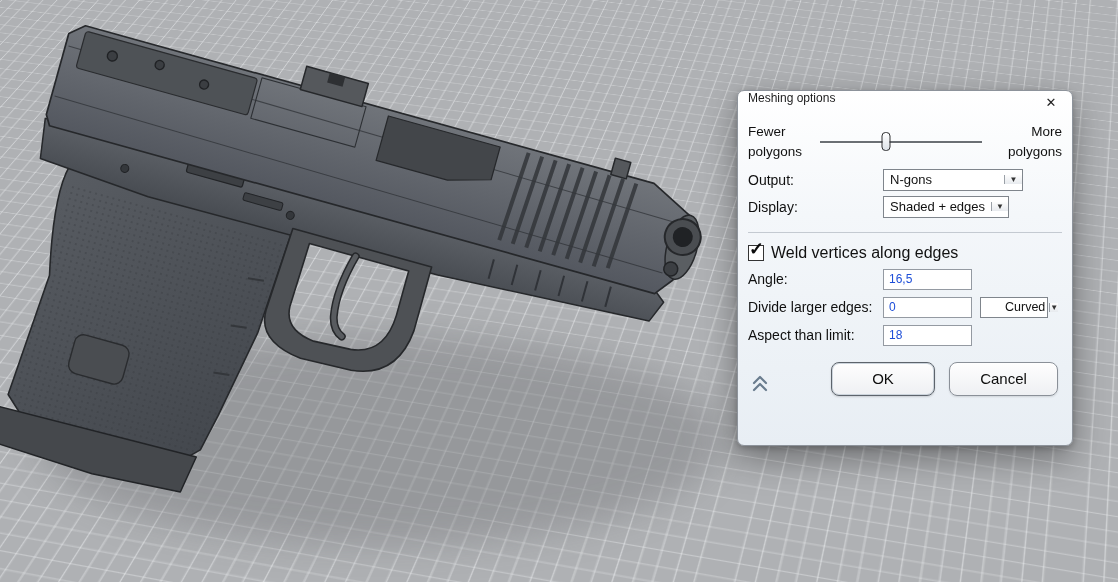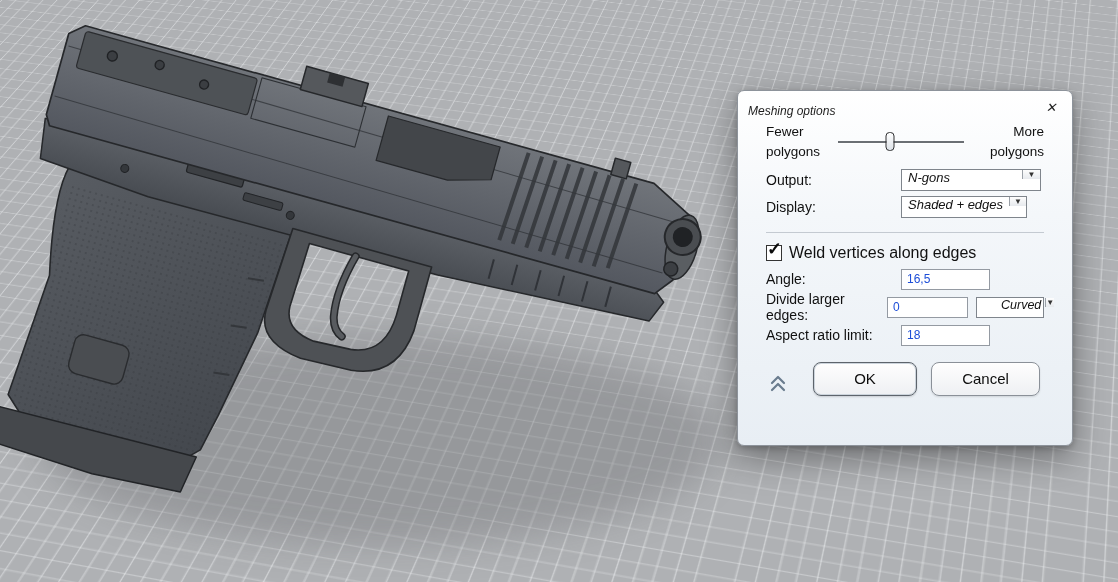--- a/index.html
+++ b/index.html
@@ -20,39 +20,39 @@
   .scene { position:absolute; left:0; top:0; }
 
   
   .dlg {
     position:absolute; left:737px; top:90px; width:336px; height:356px;
     background:linear-gradient(180deg,#ffffff 0%, #f4f7fa 35%, #e8eef4 100%);
     border:1px solid #8d939b; border-radius:7px;
     box-shadow:0 12px 34px rgba(0,0,0,.38), 0 2px 6px rgba(0,0,0,.22);
     color:#111; font-size:14px; overflow:hidden;
   }
-  .dlg-title { height:27px; display:flex; align-items:flex-end; padding:8px 9px 0 10px;font-style:italic; }
+  .dlg-title { height:27px; display:flex; align-items:flex-start; padding:0 9px 0 10px; }
   .dlg-title .t { font-size:12px; color:#1c1c1c; }
   .close-btn { margin-left:auto; width:24px; height:22px; display:flex; align-items:center; justify-content:center;
                font-size:13px; color:#222; border-radius:4px; cursor:default; }
-  .dlg-body { padding:0 28px; }
+  .dlg-body { padding:0 10px; }
 
   .row-slider { display:flex; align-items:center; margin-top:2px; height:44px; margin-bottom:2px; }
   .lbl2 { font-size:13.5px; line-height:1.45; color:#111; }
   .lbl-left { width:64px; }
   .lbl-right { width:72px; text-align:right; margin-left:auto; }
   .slider { position:relative; flex:1; height:20px; margin:0 8px; }
   .slider .track { position:absolute; left:0; right:0; top:9px; height:2px; background:#6b6f74; box-shadow:0 1px 0 rgba(255,255,255,.8); }
   .slider .handle { position:absolute; top:0; width:9px; height:19px; transform:translateX(-50%);
     background:linear-gradient(#ffffff,#dde2e8); border:1.5px solid #2e2f31; border-radius:4px; }
 
   .row-combo { display:flex; align-items:center; height:27px; }
   .row-field { display:flex; align-items:center; height:28px; }
   .f-label { width:135px; font-size:14px; color:#101010; }
-  .combo { display:flex; align-items:flex-start; height:22px; background:#fff; border:1px solid #7f858c;font-style:italic; }
+  .combo { display:flex; align-items:center; height:22px; background:#fff; border:1px solid #7f858c; }
   .combo .txt { flex:1; display:flex; align-items:center; padding:0 6px; font-size:13px; white-space:nowrap; }
   .combo .arrow { width:18px; border-left:1px solid #9aa0a7; background:linear-gradient(#fdfdfd,#e7eaee);
                   display:flex; align-items:center; justify-content:center; font-size:8px; color:#333; }
   .combo.w140 { width:140px; } .combo.w126 { width:126px; }
   .combo.small { width:68px; height:21px; margin-left:8px; }
   .combo.small .txt { font-size:12.5px; padding:0 4px;margin-left:20px; }
   .combo.small .arrow { width:15px; }
 
   .divider { border-top:1px solid #c4cad1; margin:12px 0 8px; }
 
@@ -208,21 +208,21 @@
       <span class="f-label">Divide larger edges:</span>
       <div class="field-input">0</div>
       <div class="combo small">
         <span class="txt">Curved</span>
         <span class="arrow">▼</span>
       </div>
     </div>
 
 
     <div class="row-field">
-      <span class="f-label">Aspect ratio limit:</span>
+      <span class="f-label">Aspect than limit:</span>
       <div class="field-input">18</div>
     </div>
 
     <div class="row-bottom">
       <span class="chevrons">
         <svg width="18" height="18" viewBox="0 0 18 18" fill="none" stroke="#6a7c8e" stroke-width="2.2" stroke-linecap="round" stroke-linejoin="round">
           <polyline points="3,9 9,3 15,9"></polyline>
           <polyline points="3,16 9,10 15,16"></polyline>
         </svg>
       </span>

